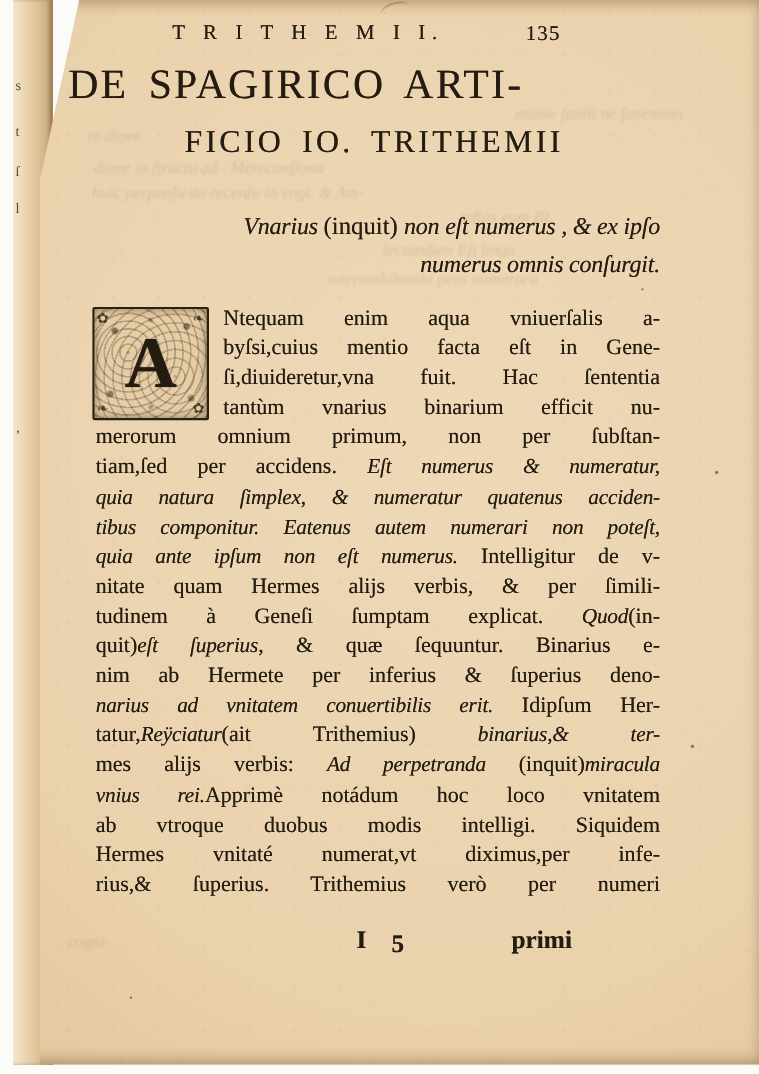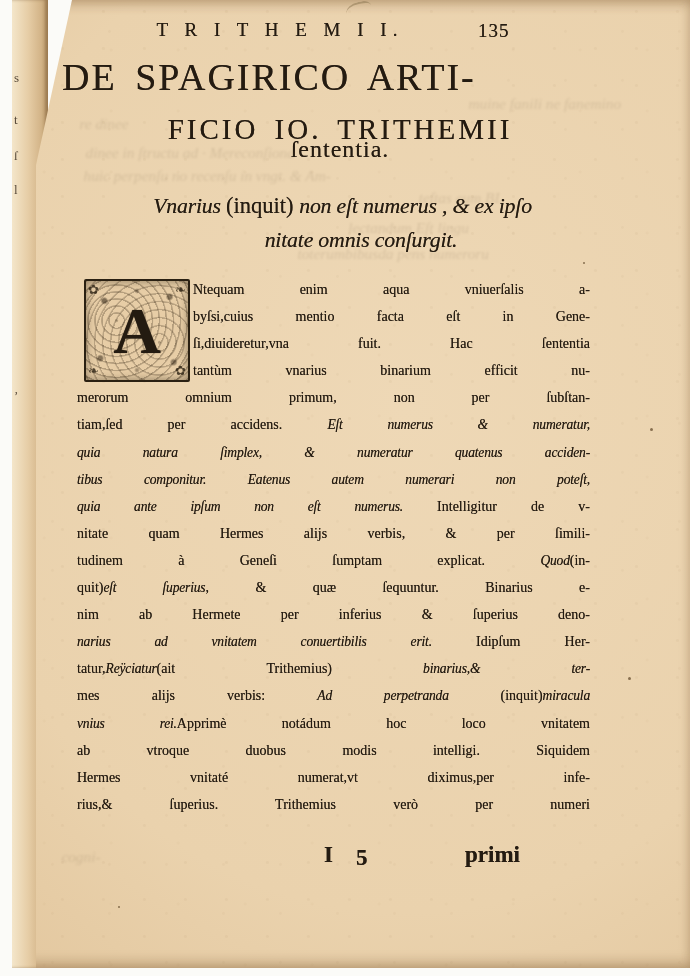--- a/index.html
+++ b/index.html
@@ -26,24 +26,24 @@
 
   .running-header{left:150px;top:19px;width:260px;text-align:center;font-size:19px;
     letter-spacing:6px;font-variant:small-caps;}
   .pagenum{left:478px;top:20px;font-size:19px;letter-spacing:1px;}
 
   .title1{left:62px;top:55px;width:556px;font-size:38px;letter-spacing:2px;word-spacing:7px;}
   .title2{left:62px;top:102px;width:556px;text-align:center;font-size:29px;letter-spacing:3px;word-spacing:6px;margin-top:11px;}
   .title3{left:62px;top:136px;width:556px;text-align:center;font-size:24px;letter-spacing:1px;}
 
   .quote{left:85px;top:189px;width:515px;font-size:22.5px;line-height:33px;}
-  .quote .line{text-align:center;}
+  .quote .line{text-align:right;}
   .quote .line.indent{margin-left:37px;}
 
-  .bodytext{left:77px;top:276px;width:513px;font-size:14px;}
+  .bodytext{left:87px;top:276px;width:513px;font-size:20px;}
   .bodytext .line{height:27.1px;line-height:27.1px;text-align:justify;text-align-last:justify;
     white-space:nowrap;}
   .bodytext .line.indent{margin-left:116px;}
   .it{font-style:italic;font-size:0.97em;letter-spacing:-0.2px;}
 
   .dropcap{left:84px;top:279px;width:102px;height:99px;
     background:
       radial-gradient(circle at 18% 20%, rgba(40,28,14,.55) 0 2px, transparent 4px),
       radial-gradient(circle at 82% 16%, rgba(40,28,14,.5) 0 2px, transparent 4px),
       radial-gradient(circle at 14% 78%, rgba(40,28,14,.5) 0 2px, transparent 4px),
@@ -76,25 +76,24 @@
 <div class="underpage"></div>
 <div class="page"></div>
 
 <div class="layer">
 
   <div class="abs ink running-header">T R I T H E M I I.</div>
   <div class="abs ink pagenum">135</div>
 
   <div class="abs ink title1">DE SPAGIRICO ARTI-</div>
   <div class="abs ink title2">FICIO IO. TRITHEMII</div>
-  <div class="abs ink title3">ſententia.</div>
 
   <div class="abs ink quote">
       <div class="line"><span class="it">Vnarius </span><span>(inquit) </span><span class="it">non eſt numerus , &amp; ex ipſo</span></div>
-      <div class="line indent"><span class="it">nitate omnis conſurgit.</span></div>
+      <div class="line indent"><span class="it">numerus omnis conſurgit.</span></div>
     </div>
 
   <div class="abs dropcap">
     <span class="orn tl">✿</span>
     <span class="orn tr">❧</span>
     <span class="orn bl">❧</span>
     <span class="orn br">✿</span>
     <span class="letter">A</span>
   </div>
 

